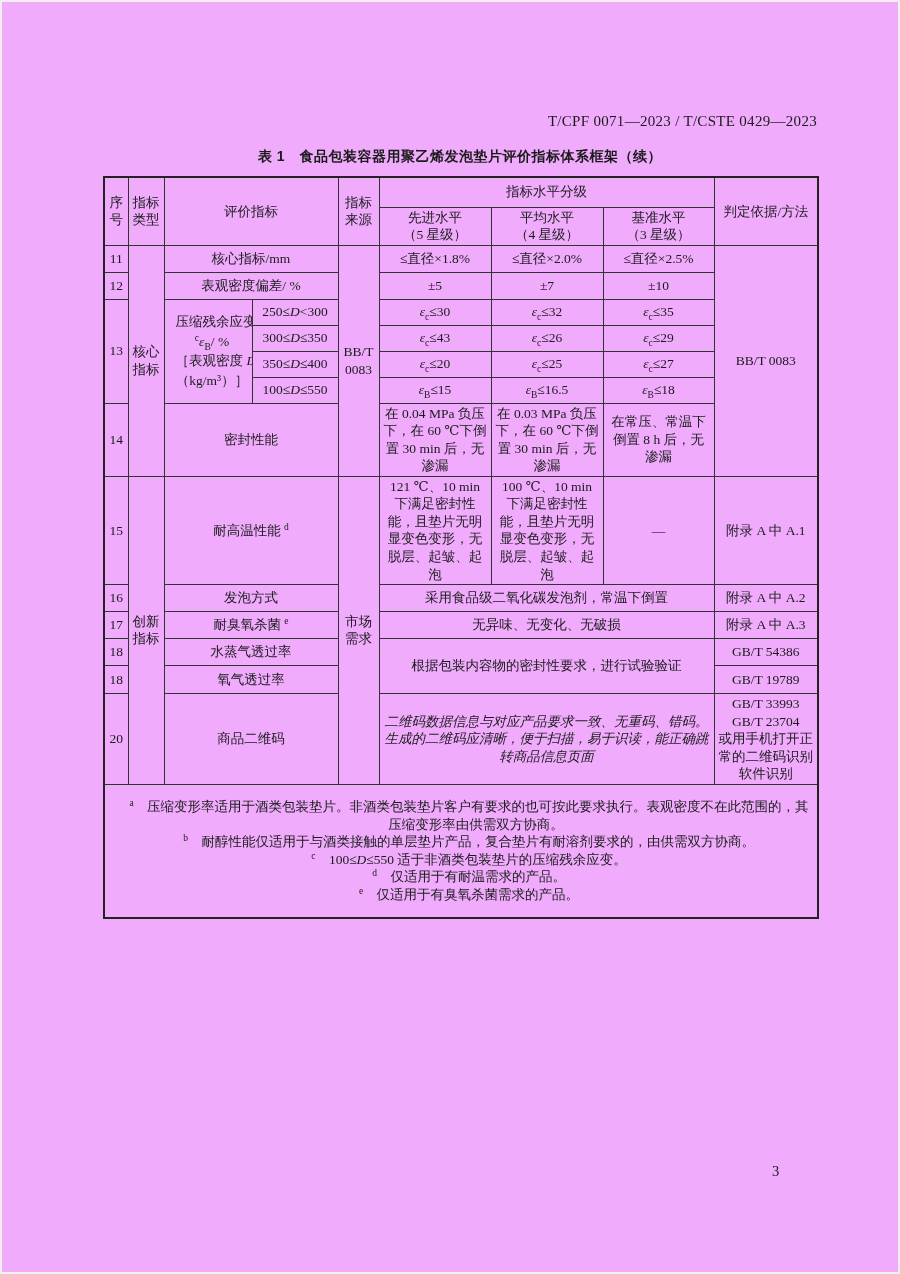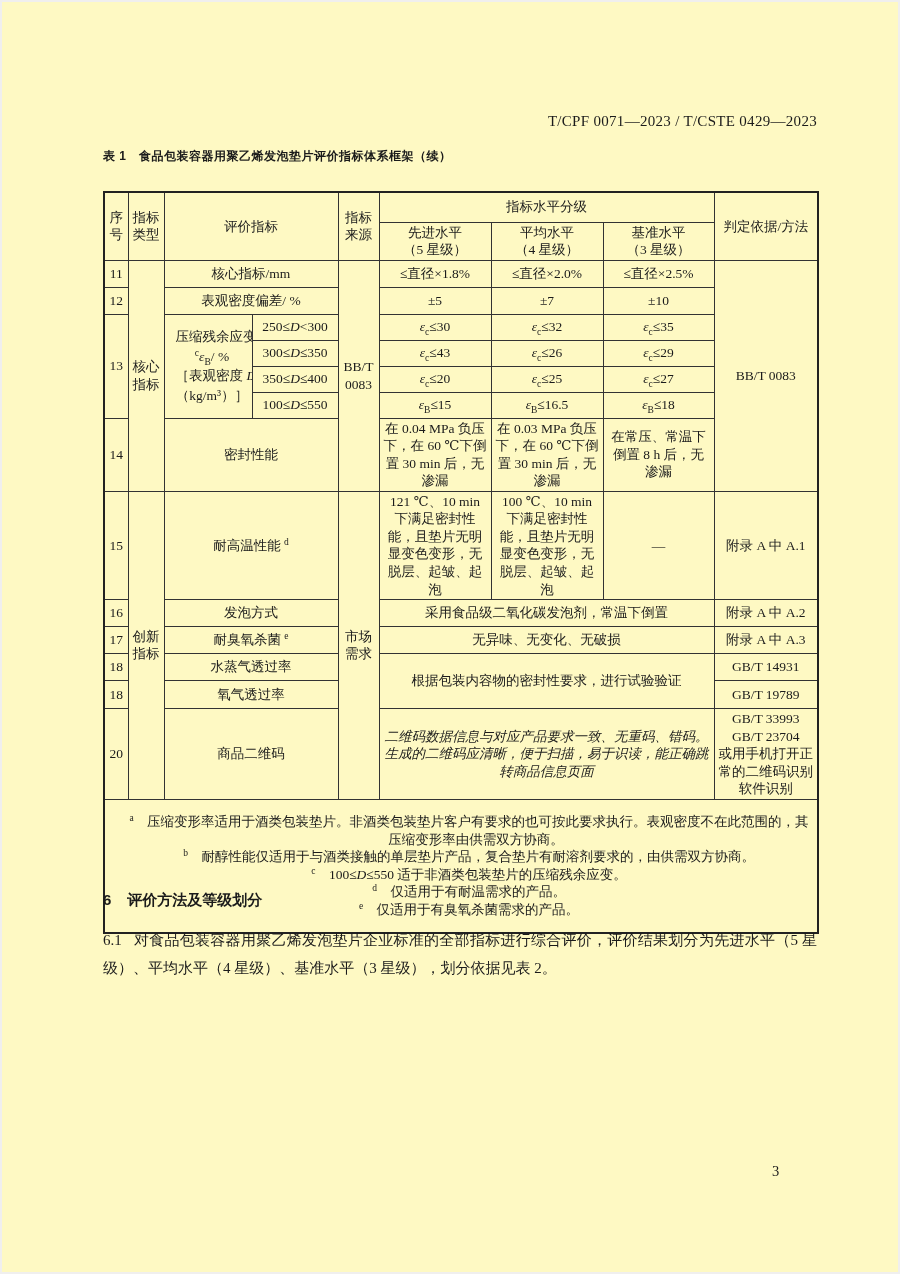--- a/index.html
+++ b/index.html
@@ -1,27 +1,27 @@
 <!DOCTYPE html>
 <html><head>
 <meta charset="utf-8">
 <style>
   html,body{margin:0;padding:0;}
   body{
     width:900px;height:1274px;position:relative;background:#f7f7f6;
     font-family:"Liberation Serif","DejaVu Serif",serif;color:#1b1b1b;
   }
-  .page{position:absolute;inset:0;background:#fef9c3;box-shadow:inset 0 0 0 2px #f0efee;}
+  .page{position:absolute;inset:0;background:#f0abfc;box-shadow:inset 0 0 0 2px #f0efee;}
   .hei{font-family:"Liberation Sans","DejaVu Sans",sans-serif;font-weight:bold;}
 
   .doc-code{position:absolute;top:113px;right:83px;font-size:15px;letter-spacing:.3px;}
-  .tbl-title{position:absolute;top:148px;left:103px;width:714px;font-size:12px;letter-spacing:.5px;}
+  .tbl-title{position:absolute;top:148px;left:103px;width:714px;text-align:center;font-size:14px;letter-spacing:.5px;}
 
   table.main{
-    position:absolute;left:103px;top:191px;width:714px;
+    position:absolute;left:103px;top:176px;width:714px;
     border-collapse:collapse;table-layout:fixed;
     border:2px solid #222;
   }
   table.main td{
     border:1px solid #333;padding:1px 3px;text-align:center;vertical-align:middle;
     font-size:13.5px;line-height:1.3;overflow:hidden;
   }
   td.hdr{font-size:13.5px;line-height:1.25;}
   td.just{text-align:justify;text-justify:inter-ideograph;padding:2px 5px;font-size:13px;line-height:1.32;}
   td.r20span{text-align:justify;text-justify:inter-ideograph;padding:4px 8px;font-size:13.5px;line-height:1.75;font-style:italic;}
@@ -167,21 +167,21 @@
       <td>17</td>
       <td colspan="2"><span>耐臭氧杀菌</span> <sup>e</sup></td>
       <td colspan="3">无异味、无变化、无破损</td>
       <td>附录 A 中 A.3</td>
     </tr>
 
     <tr style="height:27px">
       <td>18</td>
       <td colspan="2">水蒸气透过率</td>
       <td colspan="3" rowspan="2">根据包装内容物的密封性要求，进行试验验证</td>
-      <td>GB/T 14931</td>
+      <td>GB/T 54386</td>
     </tr>
 
     <tr style="height:28px">
       <td>18</td>
       <td colspan="2">氧气透过率</td>
       <td>GB/T 19789</td>
     </tr>
 
     <tr style="height:91px">
       <td>20</td>
@@ -200,19 +200,17 @@
         <div class="fn"><sup>b</sup>　<span>耐醇性能仅适用于与酒类接触的单层垫片产品，复合垫片有耐溶剂要求的，由供需双方协商。</span></div>
         <div class="fn"><sup>c</sup>　<span>100≤</span><i class="sym">D</i><span>≤550 适于非酒类包装垫片的压缩残余应变。</span></div>
         <div class="fn"><sup>d</sup>　<span>仅适用于有耐温需求的产品。</span></div>
         <div class="fn"><sup>e</sup>　<span>仅适用于有臭氧杀菌需求的产品。</span></div>
       </td>
     </tr>
   </tbody>
     </table>
 
   <div class="sec6">
-    <div class="heading hei"><span class="num">6</span><span>评价方法及等级划分</span></div>
-    <p><span class="num">6.1</span><span>对食品包装容器用聚乙烯发泡垫片企业标准的全部指标进行综合评价，评价结果划分为先进水平（5 星级）、平均水平（4 星级）、基准水平（3 星级），划分依据见表 2。</span></p>
   </div>
 
   <div class="pagenum">3</div>
 
 </div>
 
 </body></html>

